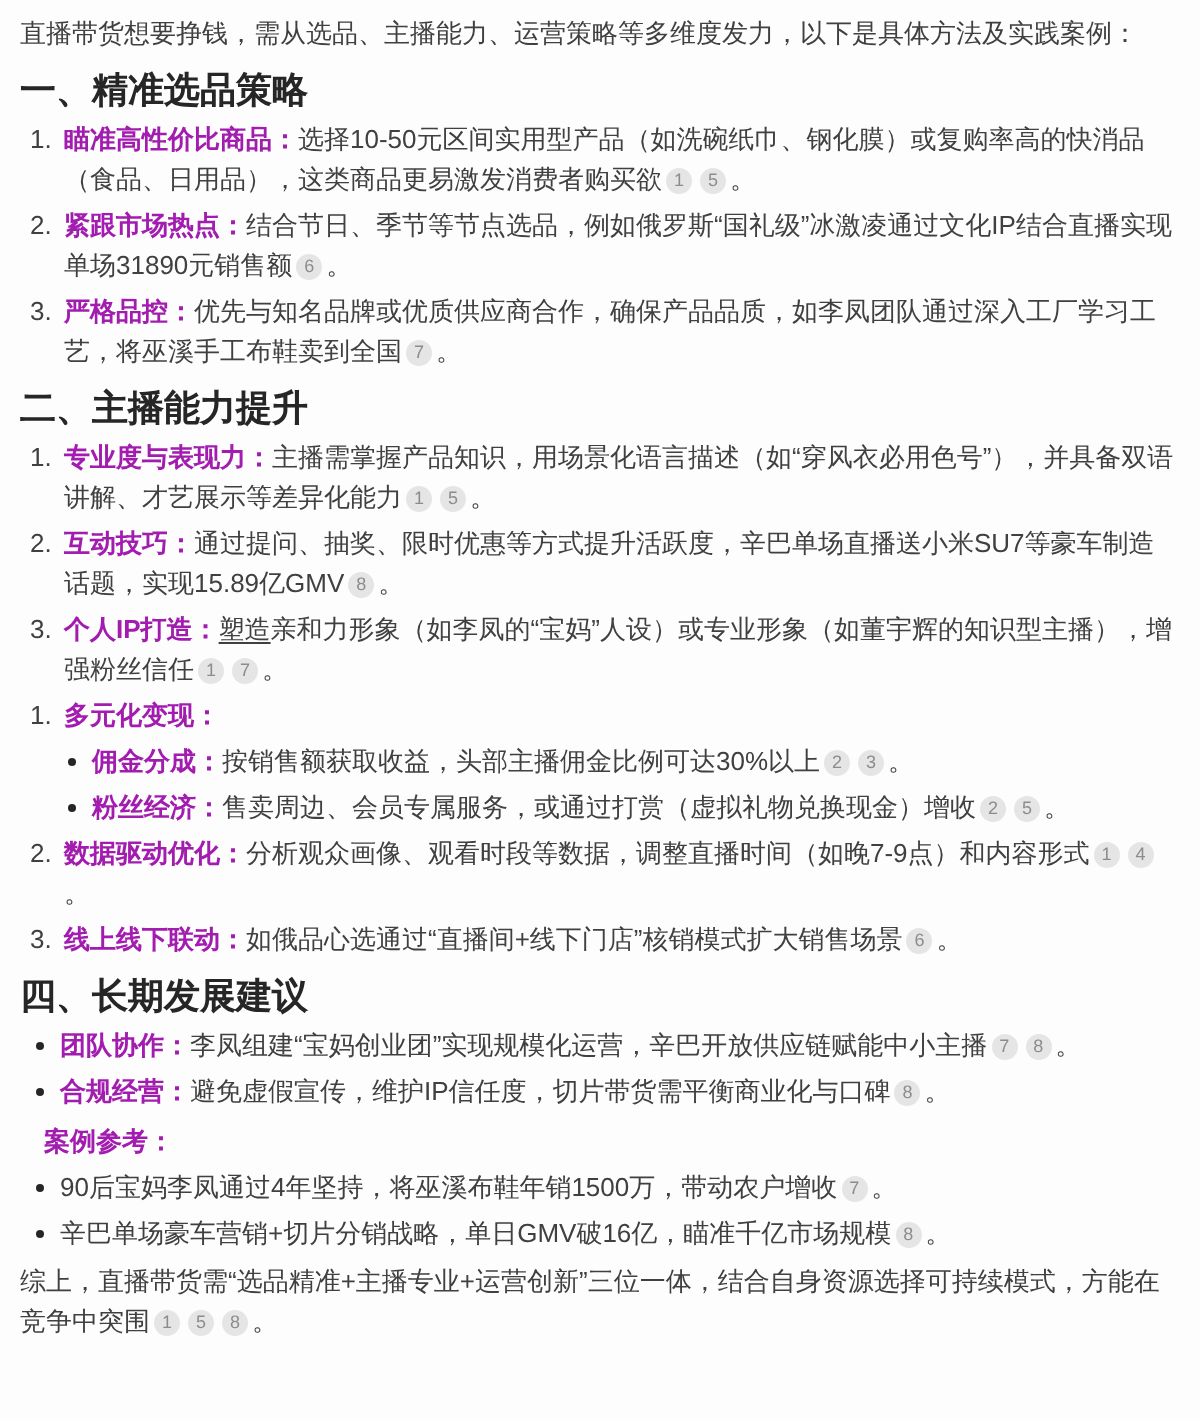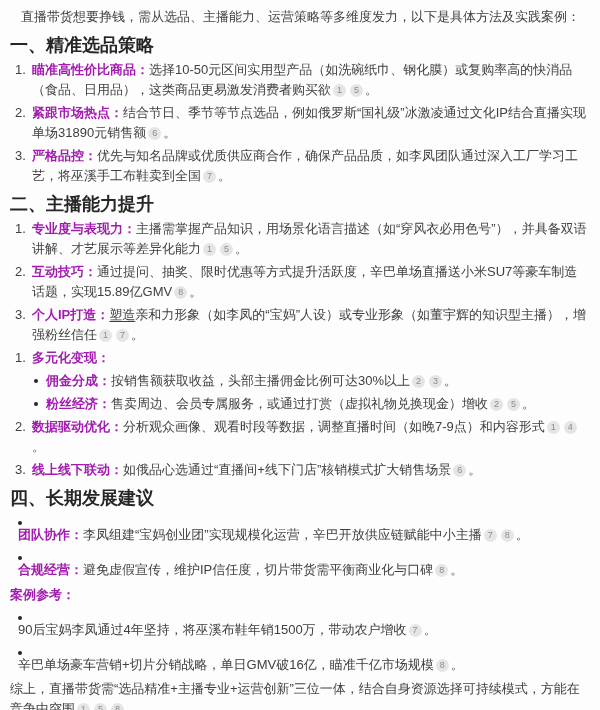--- a/index.html
+++ b/index.html
@@ -3,31 +3,31 @@
 <meta charset="utf-8">
 <style>
   html,body{margin:0;padding:0;}
   body{
     width:600px;height:710px;overflow:hidden;
     background:#fdfdfd;
     font-family:"Liberation Sans",sans-serif;
     font-size:13px;line-height:20px;color:#404040;
   }
   .wrap{padding:5px 10px 0 10px;}
-  .intro{margin:2px 0 2px 11px;}
+  .intro{margin:2px 0 2px 0;}
   h3{font-size:18px;line-height:21px;color:#262626;margin:8px 0 4px 0;font-weight:700;}
   .row{display:flex;margin:3px 0;}
   .row .body{flex:1;min-width:0;}
   b{color:#a21caf;font-weight:700;}
   .num-marker{flex:0 0 auto;width:15px;margin-right:2px;color:#404040;}
   .row.numbered{padding-left:5px;}
-  .row.bullet{padding-left:8px;flex-direction:column;}
+  .row.bullet{padding-left:8px;}
   .row.sub-bullet{padding-left:24px;}
   .dot{flex:0 0 auto;width:4px;height:4px;border-radius:50%;background:#262626;margin:8px 8px 0 0;}
-  .bold-line{margin:5px 0 3px 0;}
+  .bold-line{margin:5px 0 3px 12px;}
   .para{margin:4px 0;}
   .cite{
     display:inline-block;width:13px;height:13px;line-height:13px;
     border-radius:50%;background:#e5e5e5;color:#8c8c8c;
     font-size:9px;text-align:center;margin:0 2px;vertical-align:1px;
     cursor:pointer;
   }
   u{text-underline-offset:2px;}
 </style>
 </head>

